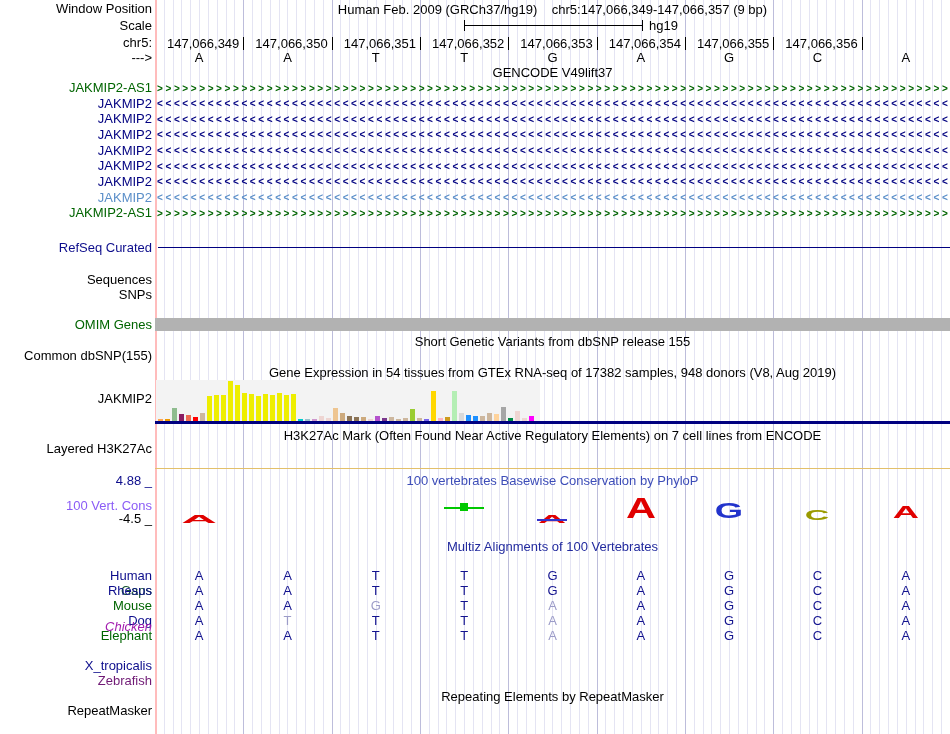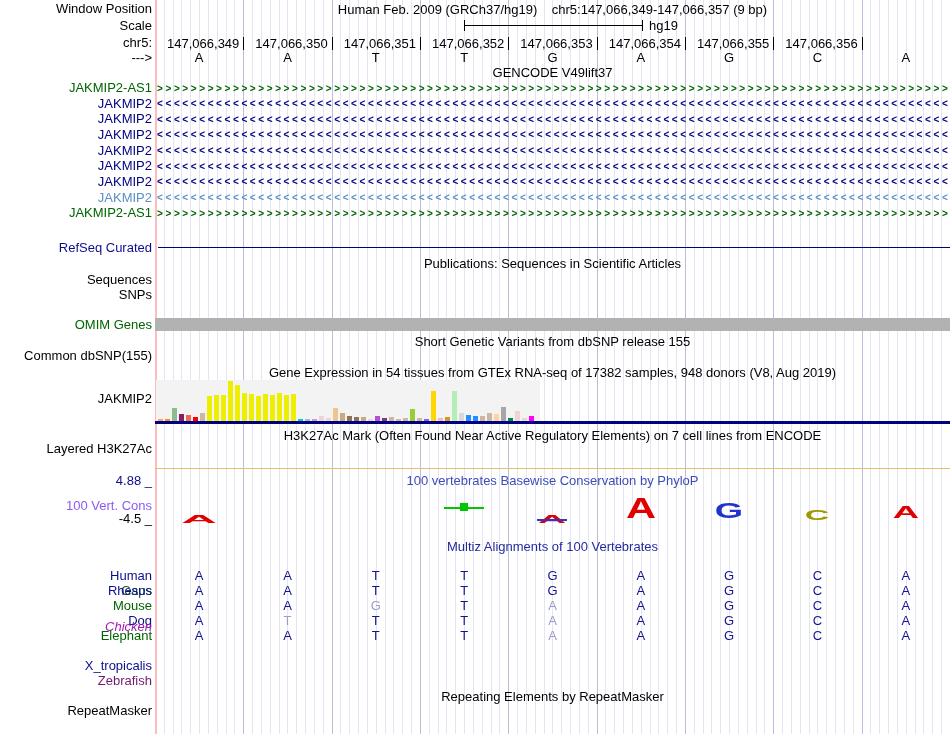--- a/index.html
+++ b/index.html
@@ -95,21 +95,20 @@
       <div class="chev" style="top: 174.46px; color: rgb(0, 0, 128); position: absolute;">&lt;&lt;&lt;&lt;&lt;&lt;&lt;&lt;&lt;&lt;&lt;&lt;&lt;&lt;&lt;&lt;&lt;&lt;&lt;&lt;&lt;&lt;&lt;&lt;&lt;&lt;&lt;&lt;&lt;&lt;&lt;&lt;&lt;&lt;&lt;&lt;&lt;&lt;&lt;&lt;&lt;&lt;&lt;&lt;&lt;&lt;&lt;&lt;&lt;&lt;&lt;&lt;&lt;&lt;&lt;&lt;&lt;&lt;&lt;&lt;&lt;&lt;&lt;&lt;&lt;&lt;&lt;&lt;&lt;&lt;&lt;&lt;&lt;&lt;&lt;&lt;&lt;&lt;&lt;&lt;&lt;&lt;&lt;&lt;&lt;&lt;&lt;&lt;&lt;&lt;&lt;&lt;&lt;&lt;&lt;&lt;&lt;&lt;&lt;&lt;&lt;&lt;&lt;&lt;&lt;&lt;&lt;&lt;&lt;&lt;</div>
       <div class="rlabel" style="top: 190.62px; color: rgb(91, 143, 201); position: absolute;">JAKMIP2</div>
       <div class="chev" style="top: 190.12px; color: rgb(91, 143, 201); position: absolute;">&lt;&lt;&lt;&lt;&lt;&lt;&lt;&lt;&lt;&lt;&lt;&lt;&lt;&lt;&lt;&lt;&lt;&lt;&lt;&lt;&lt;&lt;&lt;&lt;&lt;&lt;&lt;&lt;&lt;&lt;&lt;&lt;&lt;&lt;&lt;&lt;&lt;&lt;&lt;&lt;&lt;&lt;&lt;&lt;&lt;&lt;&lt;&lt;&lt;&lt;&lt;&lt;&lt;&lt;&lt;&lt;&lt;&lt;&lt;&lt;&lt;&lt;&lt;&lt;&lt;&lt;&lt;&lt;&lt;&lt;&lt;&lt;&lt;&lt;&lt;&lt;&lt;&lt;&lt;&lt;&lt;&lt;&lt;&lt;&lt;&lt;&lt;&lt;&lt;&lt;&lt;&lt;&lt;&lt;&lt;&lt;&lt;&lt;&lt;&lt;&lt;&lt;&lt;&lt;&lt;&lt;&lt;&lt;&lt;&lt;</div>
       <div class="rlabel" style="top: 206.28px; color: rgb(0, 100, 0); position: absolute;">JAKMIP2-AS1</div>
       <div class="chev" style="top: 205.78px; color: rgb(0, 100, 0); position: absolute;">&gt;&gt;&gt;&gt;&gt;&gt;&gt;&gt;&gt;&gt;&gt;&gt;&gt;&gt;&gt;&gt;&gt;&gt;&gt;&gt;&gt;&gt;&gt;&gt;&gt;&gt;&gt;&gt;&gt;&gt;&gt;&gt;&gt;&gt;&gt;&gt;&gt;&gt;&gt;&gt;&gt;&gt;&gt;&gt;&gt;&gt;&gt;&gt;&gt;&gt;&gt;&gt;&gt;&gt;&gt;&gt;&gt;&gt;&gt;&gt;&gt;&gt;&gt;&gt;&gt;&gt;&gt;&gt;&gt;&gt;&gt;&gt;&gt;&gt;&gt;&gt;&gt;&gt;&gt;&gt;&gt;&gt;&gt;&gt;&gt;&gt;&gt;&gt;&gt;&gt;&gt;&gt;&gt;&gt;&gt;&gt;&gt;&gt;&gt;&gt;&gt;&gt;&gt;&gt;&gt;&gt;&gt;&gt;&gt;&gt;</div>
     </div>
 
   <div class="rlabel" style="top:241px;color:#0d0d8c">RefSeq Curated</div>
   <div class="abs" style="left:158px;top:247px;width:792px;height:1px;background:#000080;"></div>
 
-  <div class="ctitle" style="top:257px">Publications: Sequences in Scientific Articles</div>
   <div class="rlabel" style="top:273px">Sequences</div>
   <div class="rlabel" style="top:288px">SNPs</div>
 
   <div class="rlabel" style="top:318px;color:#006400">OMIM Genes</div>
   <div class="abs" style="left:155px;top:318px;width:795px;height:13px;background:#b2b2b2;"></div>
 
   <div class="ctitle" style="top:335px">Short Genetic Variants from dbSNP release 155</div>
   <div class="rlabel" style="top:349px">Common dbSNP(155)</div>
 
   <div class="ctitle" style="top:366px">Gene Expression in 54 tissues from GTEx RNA-seq of 17382 samples, 948 donors (V8, Aug 2019)</div>

